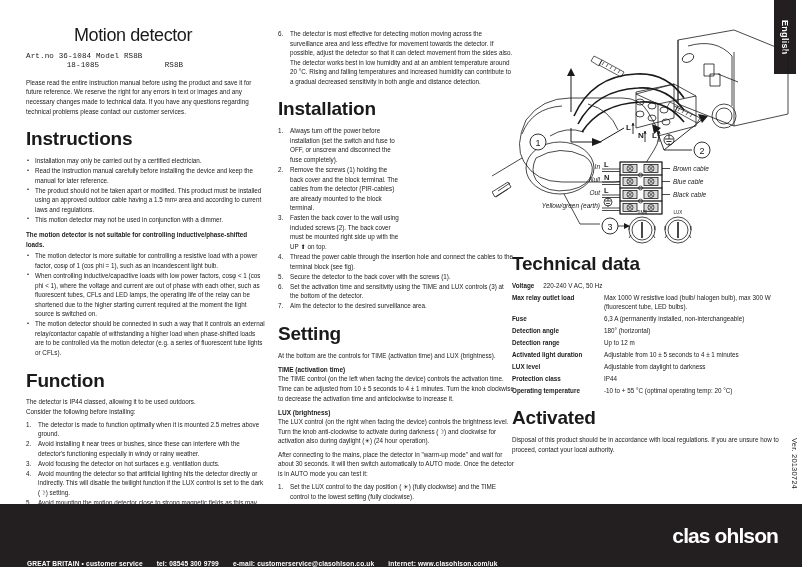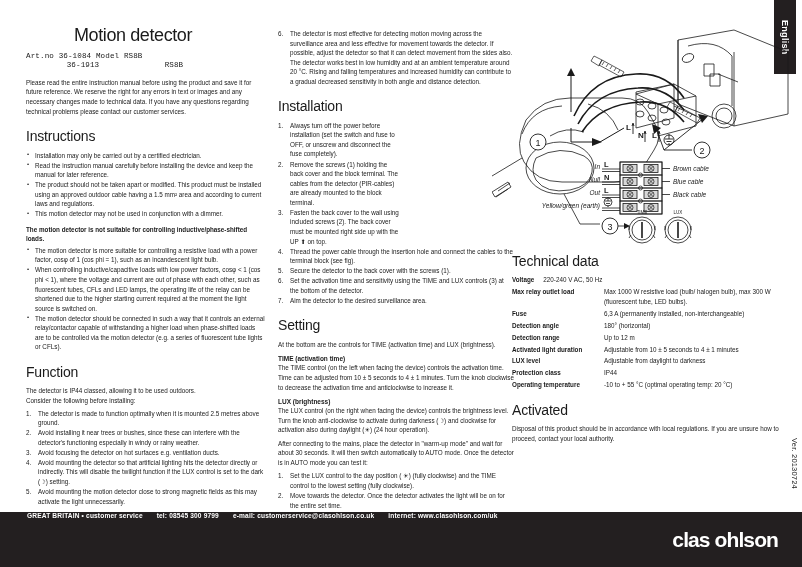--- a/index.html
+++ b/index.html
@@ -37,21 +37,21 @@
   .col { position: absolute; top: 26px; }
   .col-1 { left: 26px;  width: 240px; }
   .col-2 { left: 278px; width: 236px; }
   .col-3 { left: 512px; width: 268px; }
 
   h1.title {
     font-size: 18px; font-weight: normal; letter-spacing: -0.4px;
     margin-bottom: 7px; line-height: 1.05; margin-left: 48px;
   }
   h2 {
-    font-size: 14px; font-weight: normal; letter-spacing: -0.2px;
+    font-size: 19px; font-weight: bold; letter-spacing: -0.2px;
     margin: 13px 0 6px 0; line-height: 1.1;
   }
   h2.first { margin-top: 2px; }
   h3 { font-size: 6.5px; font-weight: bold; margin: 6px 0 1px 0; }
 
   p, li { font-size: 6.3px; line-height: 1.52; }
   p { margin-bottom: 4px; }
   p.tight { margin-bottom: 0; }
 
   .artline { font-size: 7.6px; margin-bottom: 1px; letter-spacing: 0.1px; font-family: Liberation Mono, monospace; }
@@ -84,23 +84,23 @@
 
   
   .tech { margin-top: 2px; }
   .tech .row { display: flex; font-size: 6.3px; line-height: 1.5; margin-bottom: 2.5px; }
   .tech .row .k { width: 92px; font-weight: bold; flex: none; padding-right: 4px; }
   .tech .row .v { flex: 1; }
   .tech .row.inline .k { width: auto; margin-right: 5px; }
 
   
   .footer {
-    position: absolute; left: 0; bottom: 0; width: 802px; height: 55px;
+    position: absolute; left: 0; bottom: 0; width: 802px; height: 63px;
     background: #231f20; color: #fff;
-    display: flex; align-items: flex-start;
+    display: flex; align-items: flex-end;
   }
   .footer .ftext {
     margin-left: 27px; font-size: 6.6px; font-weight: bold;
     letter-spacing: 0.15px; white-space: nowrap;
   }
   .footer .ftext .gap { display:inline-block; width: 10px; }
   .footer .brand {
     position: absolute; right: 24px; top: 50%; transform: translateY(-50%);
     font-size: 21px; font-weight: bold; letter-spacing: -0.9px;
   }
@@ -126,21 +126,21 @@
     <h1 class="title">Motion detector</h1>
 
     <div class="artline">
       <span class="lbl">Art.no</span>
       <span class="lbl">36-1084</span>
       <span class="lbl">Model</span>
       <span class="lbl">RS8B</span>
     </div>
     <div class="artline">
       <span class="pad"></span>
-      <span class="lbl">36-1913</span>
+      <span class="lbl">18-1085</span>
       <span class="pad2"></span>
       <span class="lbl">RS8B</span>
     </div>
 
     <p class="notice">Please read the entire instruction manual before using the product and save it for future reference. We reserve the right for any errors in text or images and any necessary changes made to technical data. If you have any questions regarding technical problems please contact our customer services.</p>
 
     <h2>Instructions</h2>
     <ul class="bullets">
       <li>Installation may only be carried out by a certified electrician.</li>
       <li>Read the instruction manual carefully before installing the device and keep the manual for later reference.</li>

